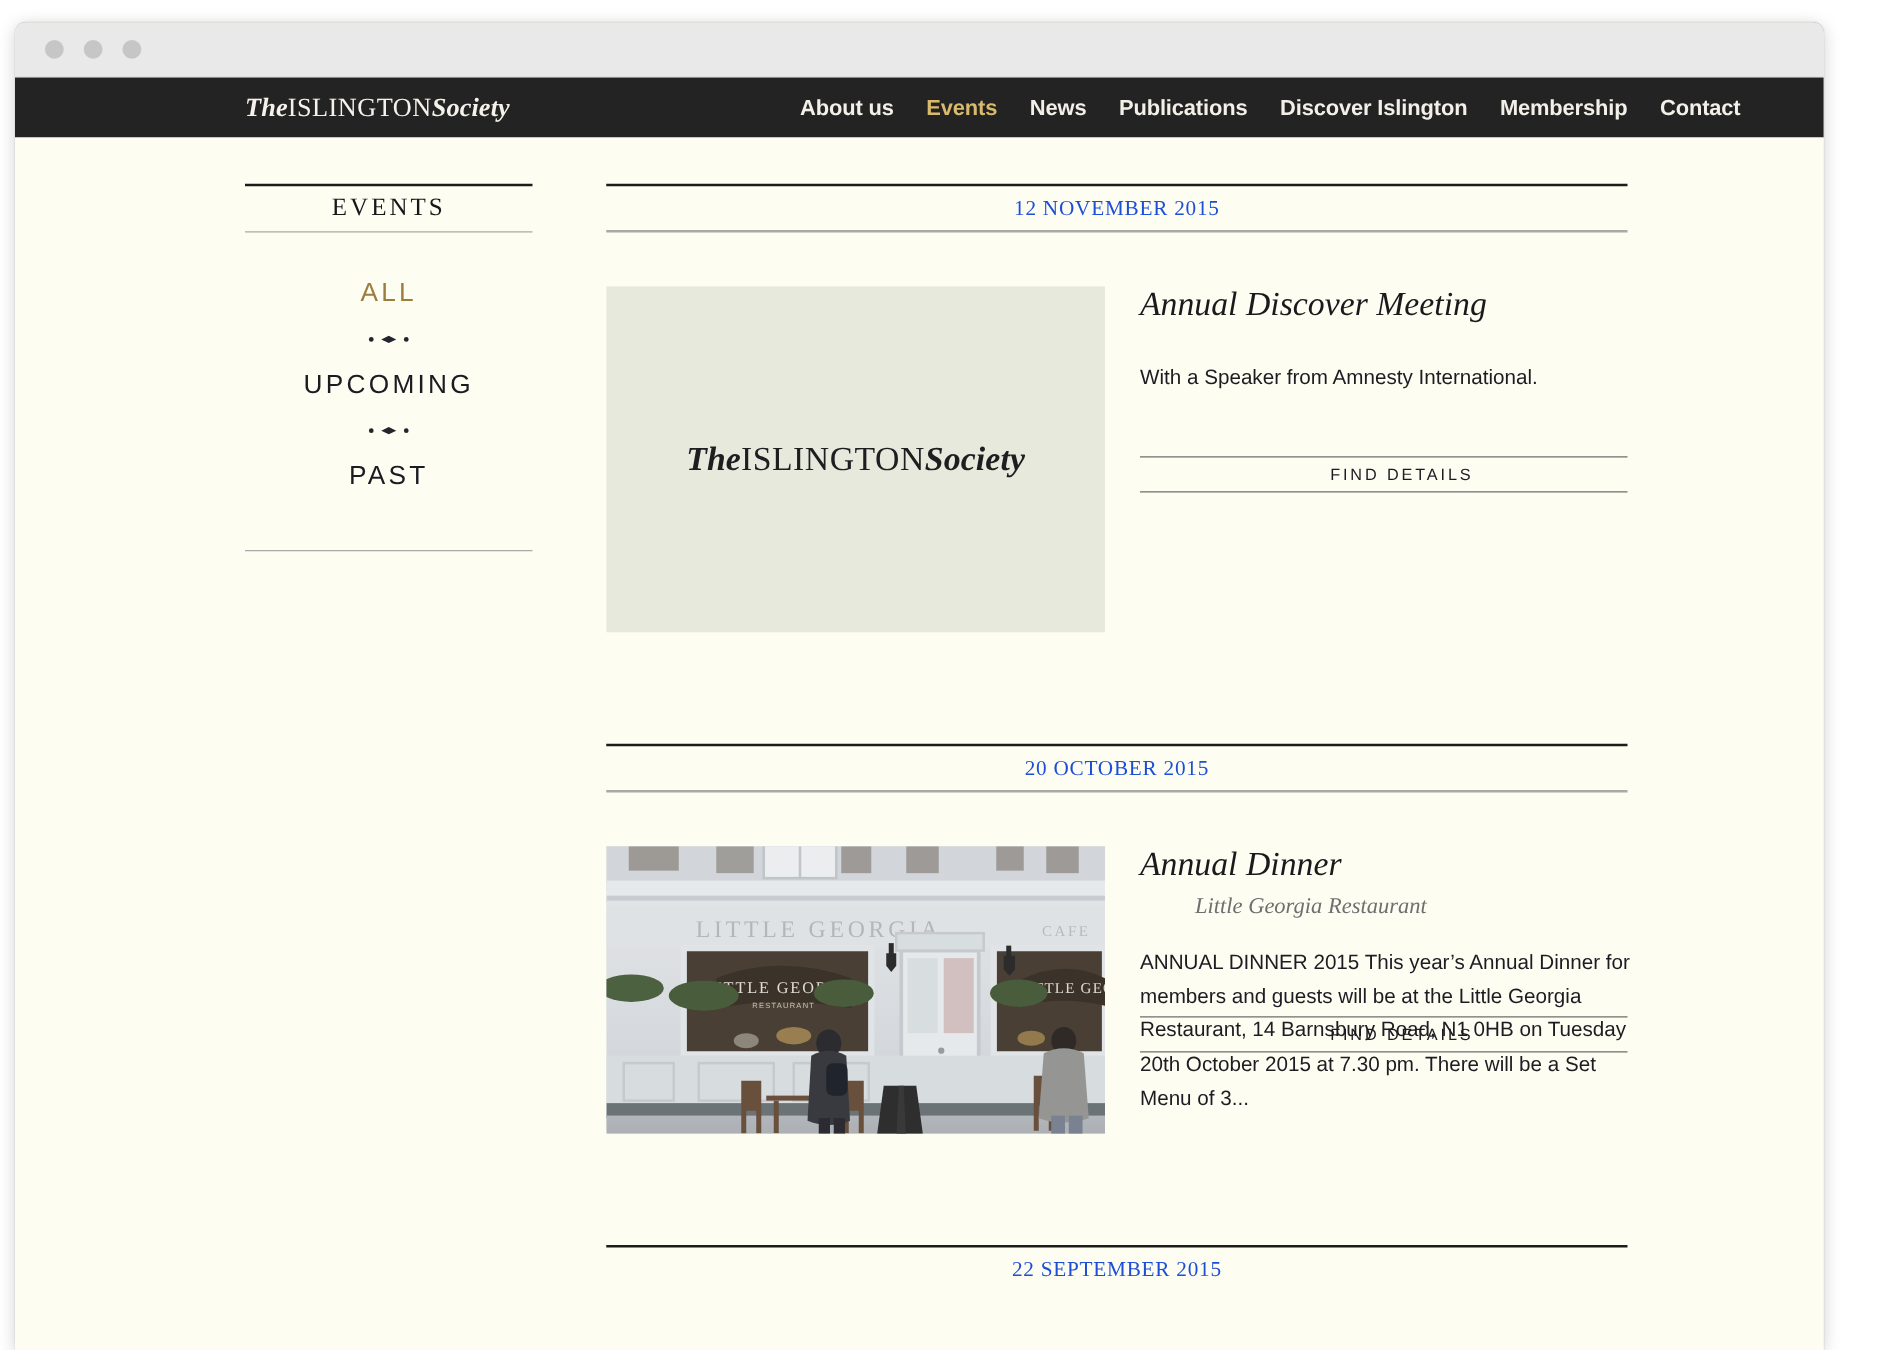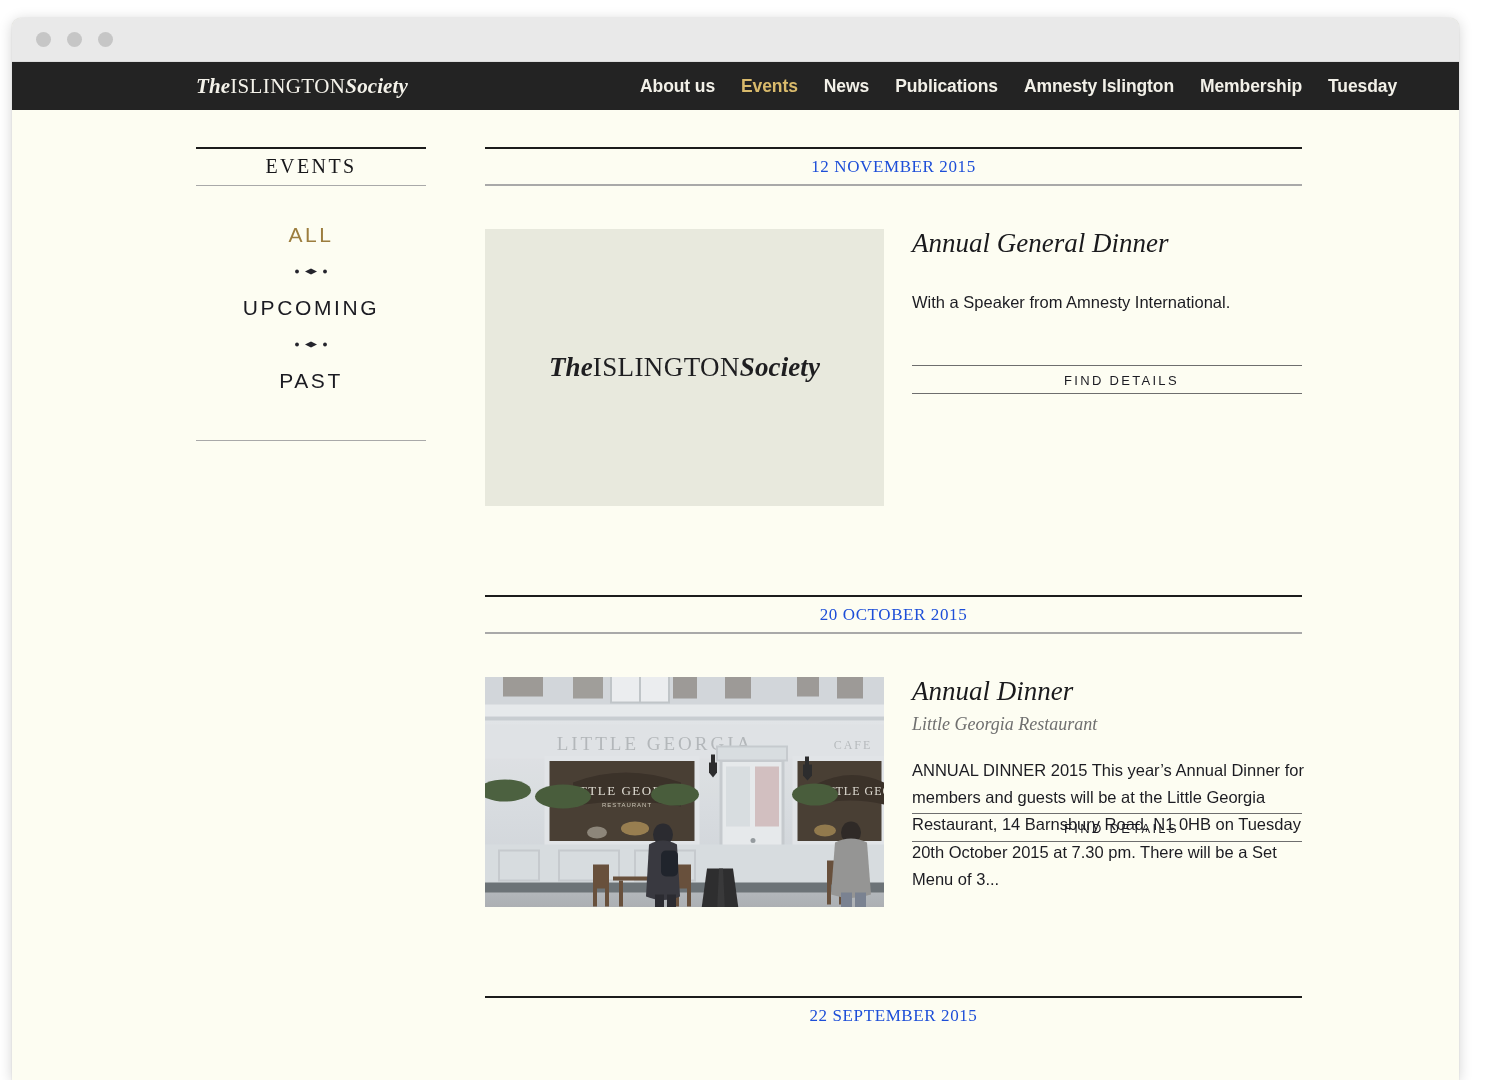--- a/index.html
+++ b/index.html
@@ -202,20 +202,21 @@
     color: #1a1a1d;
     line-height: 1.1;
     cursor: pointer;
   }
   .event-subtitle {
     font-family: "Liberation Serif", serif;
     font-style: italic;
     font-size: 18px;
     color: #6f6f6f;
     padding-top: 7px;
+    margin-left: 44px;
   }
   .event-desc {
     font-family: "Liberation Sans", sans-serif;
     font-size: 16.5px;
     line-height: 1.66;
     color: #1c1c22;
     padding-top: 30px;
     max-width: 392px;
   }
   .event-desc.tight { padding-top: 22px; }
@@ -253,23 +254,23 @@
 
   <div class="navbar">
     <div class="logo">
       <span class="l-the">The</span><span class="l-isl">ISLINGTON</span><span class="l-soc">Society</span>
     </div>
     <div class="nav-links">
       <a class="nav-link">About us</a>
       <a class="nav-link active">Events</a>
       <a class="nav-link">News</a>
       <a class="nav-link">Publications</a>
-      <a class="nav-link">Amnesty Islington</a>
+      <a class="nav-link">Discover Islington</a>
       <a class="nav-link">Membership</a>
-      <a class="nav-link">Tuesday</a>
+      <a class="nav-link">Contact</a>
     </div>
   </div>
 
   <div class="page">
 
     <div class="sidebar">
       <div class="side-rule-top"></div>
       <div class="side-title">EVENTS</div>
       <div class="side-rule-thin"></div>
 
@@ -312,21 +313,21 @@
         <div class="event-body">
           <div class="event-media">
             <div class="media-logo">
               <div class="logo">
                 <span class="l-the">The</span><span class="l-isl">ISLINGTON</span><span class="l-soc">Society</span>
               </div>
             </div>
           </div>
 
           <div class="event-text">
-            <div class="event-title">Annual General Dinner</div>
+            <div class="event-title">Annual Discover Meeting</div>
             <div class="event-desc">With a Speaker from Amnesty International.</div>
             <div class="find-details" style="top:255px;">
               <span>FIND DETAILS</span>
             </div>
           </div>
         </div>
       </div>
 
       <div class="event-block" style="margin-top:52px;">
         <div class="date-head">

